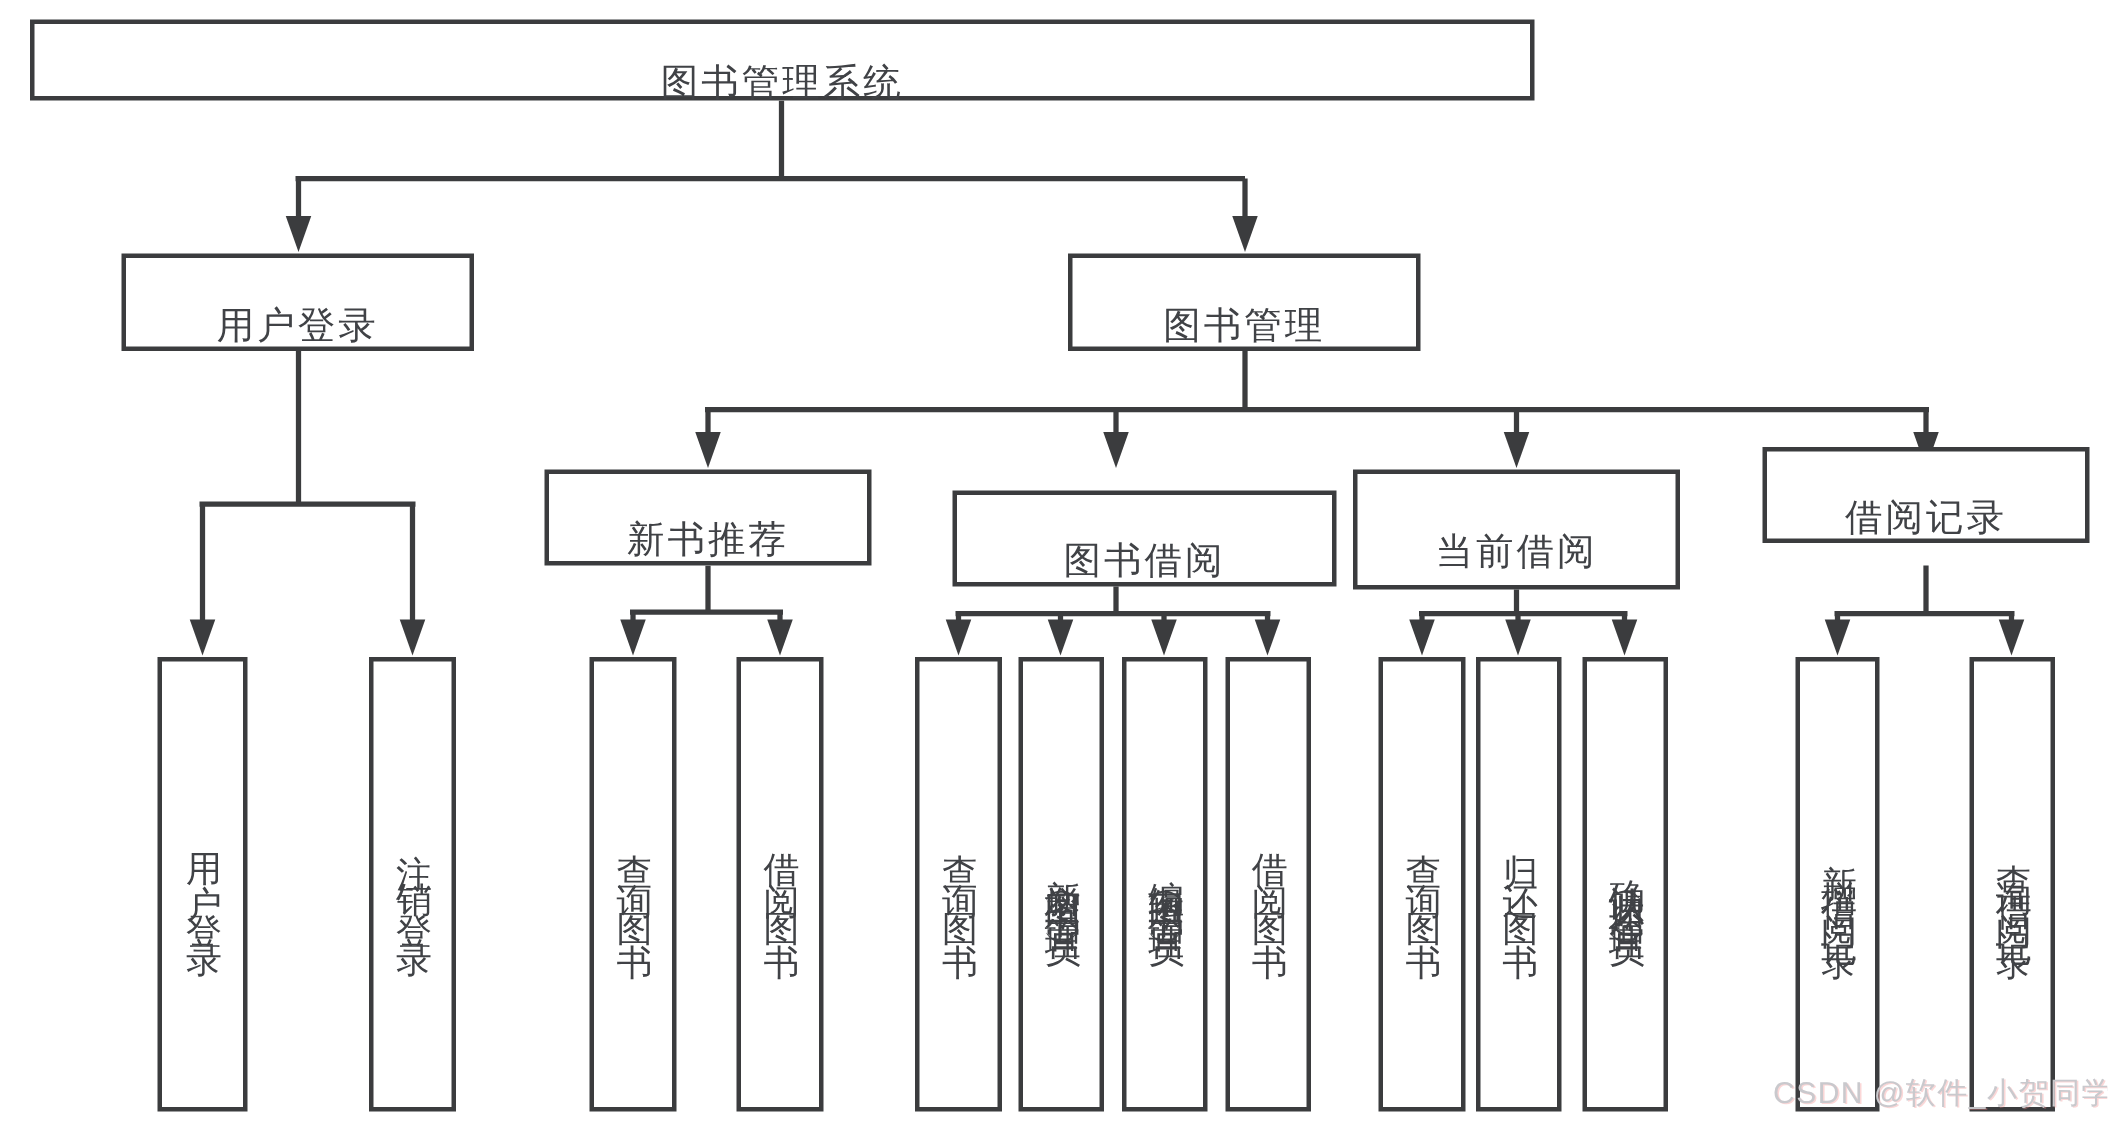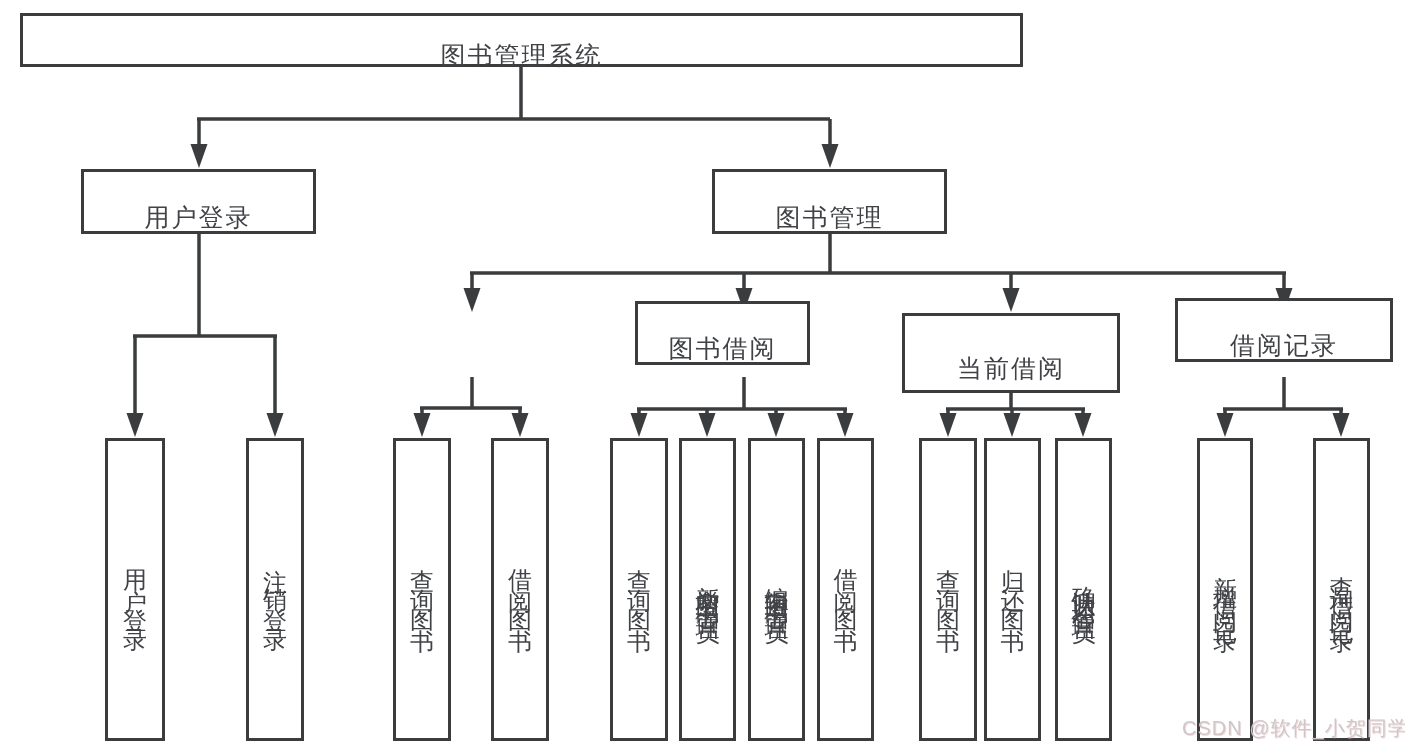--- a/index.html
+++ b/index.html
@@ -87,21 +87,24 @@
     <span>图书管理系统</span>
   </div>
 
   <div class="box h" style="left:81px;top:169px;width:235px;height:65px">
     <span>用户登录</span>
   </div>
   <div class="box h" style="left:712px;top:169px;width:235px;height:65px">
     <span>图书管理</span>
   </div>
 
-  <div class="box h" style="left:635px;top:301px;width:175px;height:64px">
+  <div class="box h" style="left:363px;top:313px;width:218px;height:64px">
+    <span>新书推荐</span>
+  </div>
+  <div class="box h" style="left:635px;top:327px;width:256px;height:64px">
     <span>图书借阅</span>
   </div>
   <div class="box h" style="left:902px;top:313px;width:218px;height:80px">
     <span>当前借阅</span>
   </div>
   <div class="box h" style="left:1175px;top:298px;width:218px;height:64px">
     <span>借阅记录</span>
   </div>
 
   <div class="box v sp4" style="left:105px;top:438px;width:60px;height:303px">

